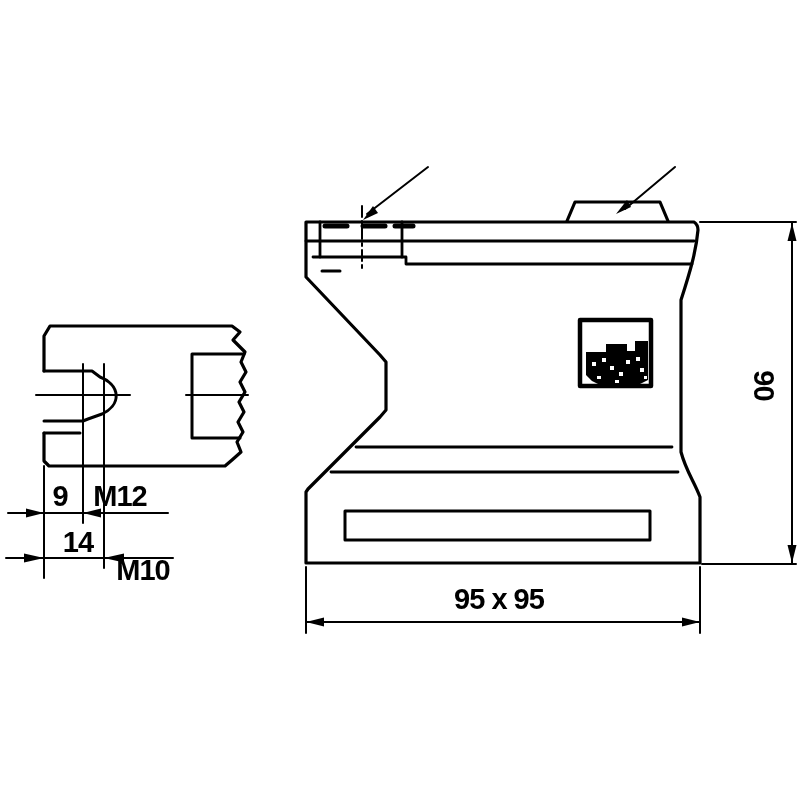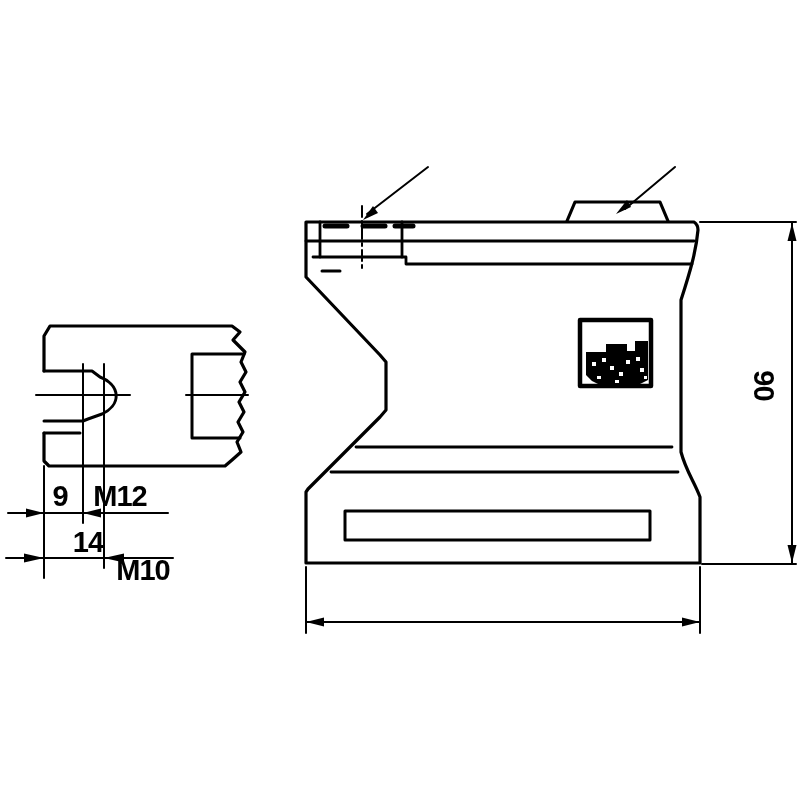--- a/index.html
+++ b/index.html
@@ -137,20 +137,21 @@
         <polygon fill="#000" stroke="none" points="44,558 24,553.5 24,562.5"></polygon>
         <polygon fill="#000" stroke="none" points="104,558 124,553.5 124,562.5"></polygon>
       </g>
     </g>
   </svg>
 
   <div class="dim-label" style="left:44px;top:482px;width:32px;">9</div>
 
   <div class="dim-label" style="left:88px;top:482px;width:64px;">M12</div>
 
-  <div class="dim-label" style="left:68px;top:528px;width:40px;">14</div>
+  <div class="dim-label" style="left:58px;top:528px;width:40px;">14</div>
 
   <div class="dim-label" style="left:112px;top:556px;width:62px;">M10</div>
 
+  <div class="dim-label" style="left:444px;top:585px;width:110px;">95 x 95</div>
 
   <div class="dim-label rot90" style="left:743px;top:371px;width:40px;">90</div>
 
 </div>
 
 </body></html>

